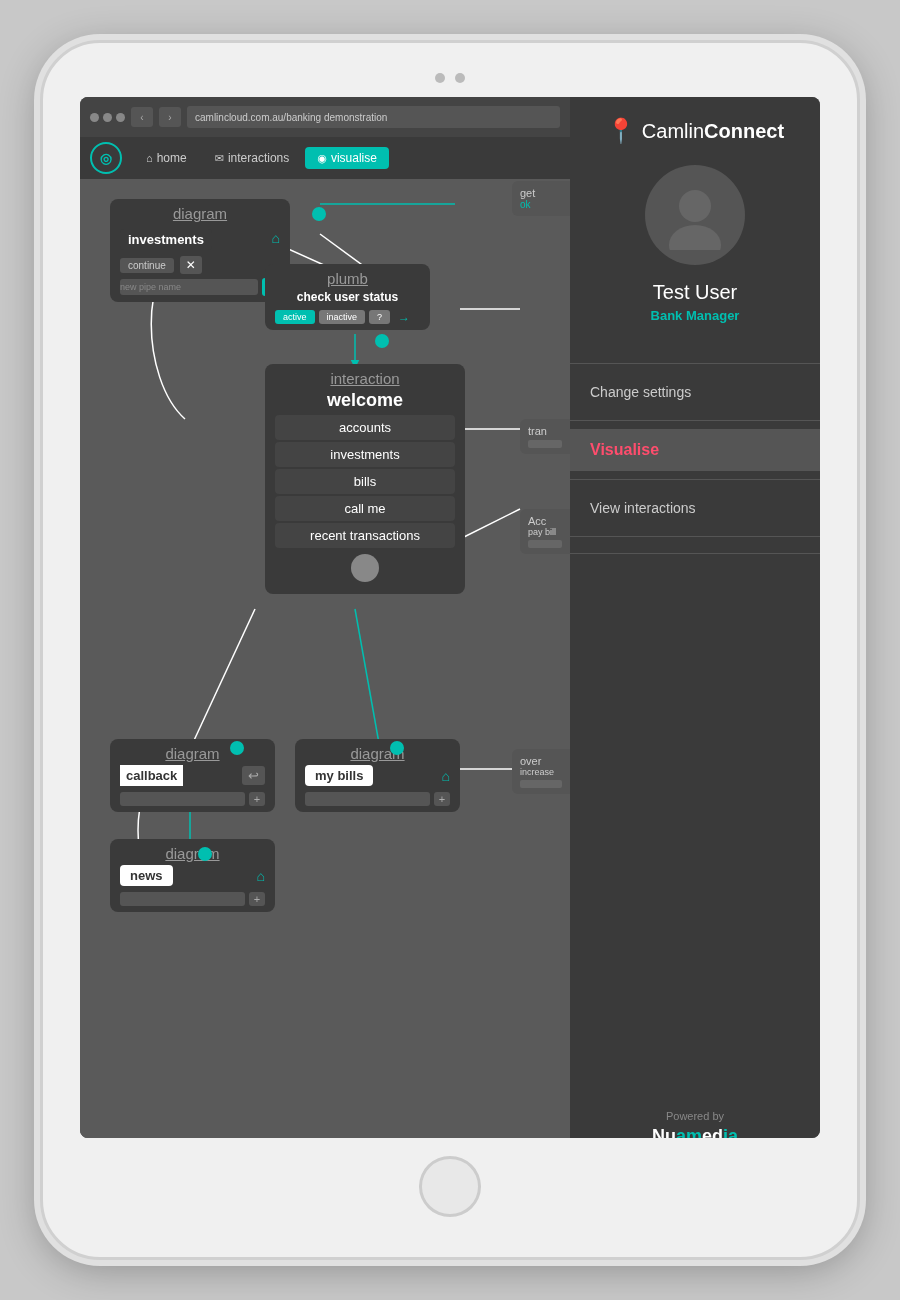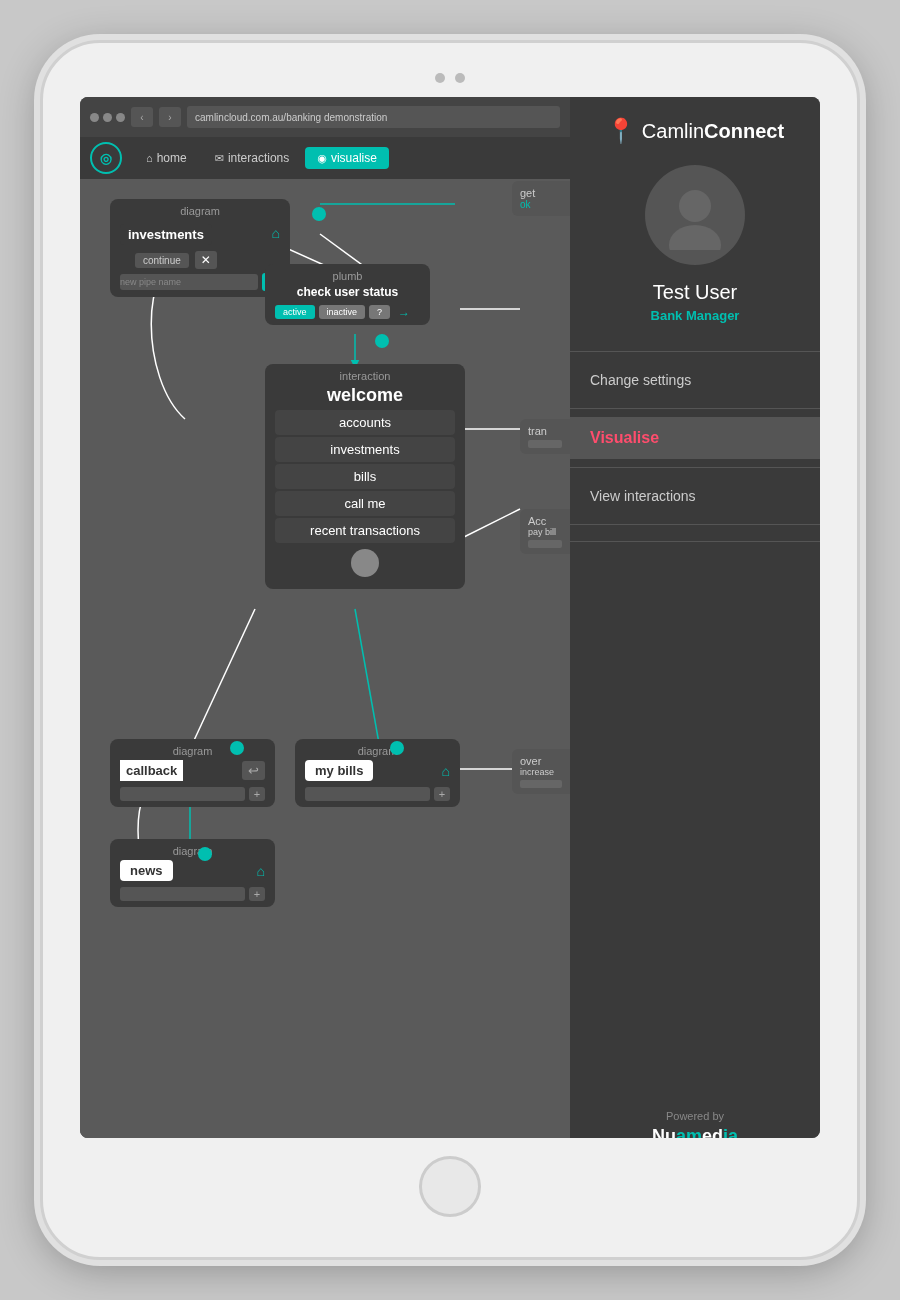--- a/index.html
+++ b/index.html
@@ -158,23 +158,24 @@
 
     
     .diagram-node {
       position: absolute;
       background: #3a3a3a;
       border-radius: 8px;
       padding: 6px 10px;
     }
     .diagram-node-label {
       color: #999;
-      font-size: 11px;
+      font-size: 15px;
       text-align: center;
       margin-bottom: 3px;
+      text-decoration: underline;
     }
     .diagram-node-title {
       color: #fff;
       font-size: 13px;
       font-weight: bold;
       text-align: center;
     }
     .diagram-node-input {
       background: #fff;
       border-radius: 4px;
@@ -344,21 +345,21 @@
     .user-name {
       color: #fff;
       font-size: 20px;
       font-weight: 300;
       margin-bottom: 4px;
     }
     .user-role {
       color: #00bfb0;
       font-size: 13px;
       font-weight: bold;
-      margin-bottom: 20px;
+      margin-bottom: 32px;
     }
 
     .sidebar-divider {
       width: 100%;
       height: 1px;
       background: #555;
       margin: 8px 0;
     }
 
     .sidebar-menu-item {
@@ -463,21 +464,21 @@
             </marker>
           </defs>
         </svg>
 
         <div class="diagram-node node-investments">
           <div class="diagram-node-label">diagram</div>
           <div class="node-header">
             <div class="diagram-node-input" style="background:#3a3a3a; color:#fff; font-weight:bold; font-size:13px; border-radius:4px; padding:3px 8px;">investments</div>
             <div style="color:#00bfb0; font-size:14px;">⌂</div>
           </div>
-          <div style="display:flex; gap:6px; margin-top:6px; align-items:center;margin-left:15px;">
+          <div style="display:flex; gap:6px; margin-top:6px; align-items:center;">
             <div class="node-btn" style="background:#555; color:#ccc; padding:2px 8px; border-radius:3px; font-size:10px;">continue</div>
             <div class="node-btn close" style="background:#555; color:#fff; padding:2px 6px; border-radius:3px; font-size:12px;">✕</div>
           </div>
           <div class="node-pipe-row">
             <div class="node-pipe-input" style="background:#555; color:#888; padding:3px 0; border-radius:3px; font-size:9px; flex:1;">new pipe name</div>
             <div class="node-pipe-add" style="background:#00bfb0; border-radius:3px; width:18px; height:18px; display:flex; align-items:center; justify-content:center; color:#fff; font-size:13px;">+</div>
           </div>
         </div>
 
         <div class="teal-dot" style="top:28px; left:232px;"></div>

